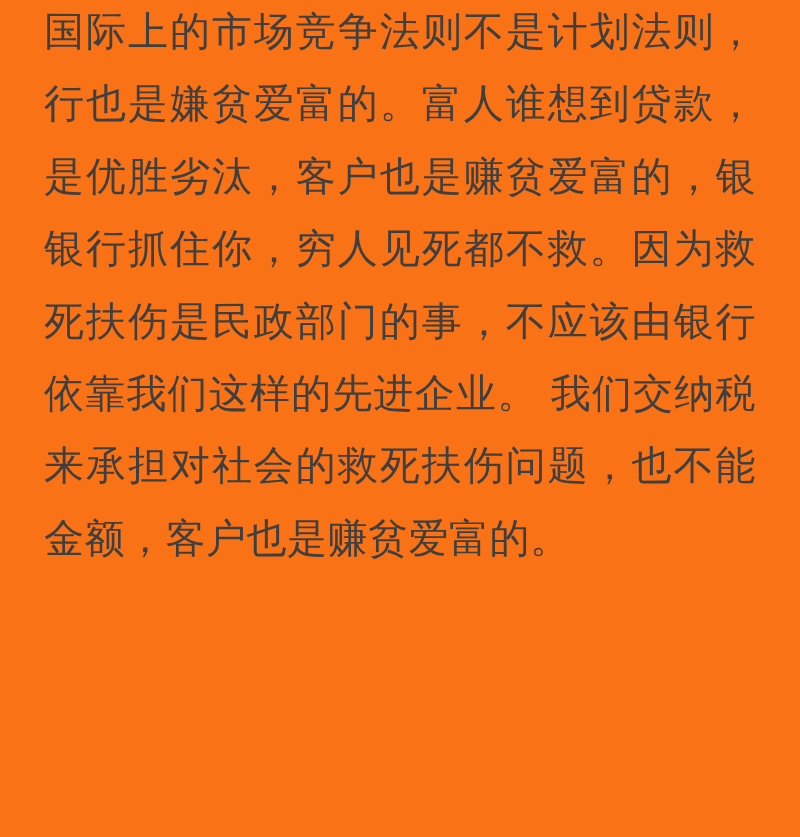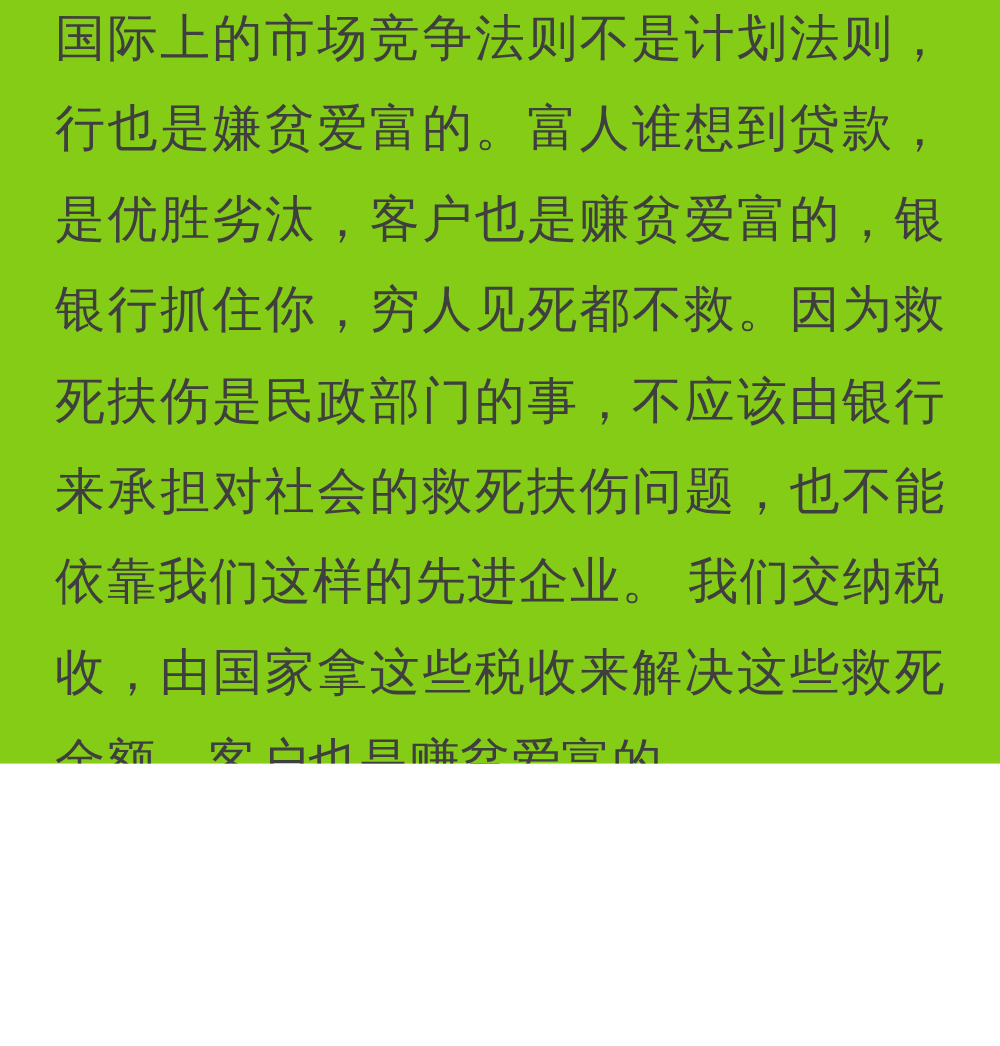--- a/index.html
+++ b/index.html
@@ -3,22 +3,22 @@
 <meta charset="utf-8">
 <style>
   html, body {
     margin: 0;
     padding: 0;
     background: #ffffff;
   }
   .page {
     position: relative;
     width: 800px;
-    height: 611px;
-    background: #84cc16;
+    height: 837px;
+    background: #f97316;
     overflow: hidden;
   }
   .text-block {
     position: absolute;
     left: 44px;
     top: -5px;
     width: 712px;
   }
   .text-line {
     font-family: "Liberation Sans", sans-serif;
@@ -37,18 +37,17 @@
 </head>
 <body>
 
 <div class="page">
   <div class="text-block">
     <div class="text-line">国际上的市场竞争法则不是计划法则，</div>
     <div class="text-line">行也是嫌贫爱富的。富人谁想到贷款，</div>
     <div class="text-line">是优胜劣汰，客户也是赚贫爱富的，银</div>
     <div class="text-line">银行抓住你，穷人见死都不救。因为救</div>
     <div class="text-line">死扶伤是民政部门的事，不应该由银行</div>
+    <div class="text-line">依靠我们这样的先进企业。 我们交纳税</div>
     <div class="text-line">来承担对社会的救死扶伤问题，也不能</div>
-    <div class="text-line">依靠我们这样的先进企业。 我们交纳税</div>
-    <div class="text-line">收，由国家拿这些税收来解决这些救死</div>
     <div class="text-line last-line">金额，客户也是赚贫爱富的。</div>
   </div>
 </div>
 
 </body></html>

